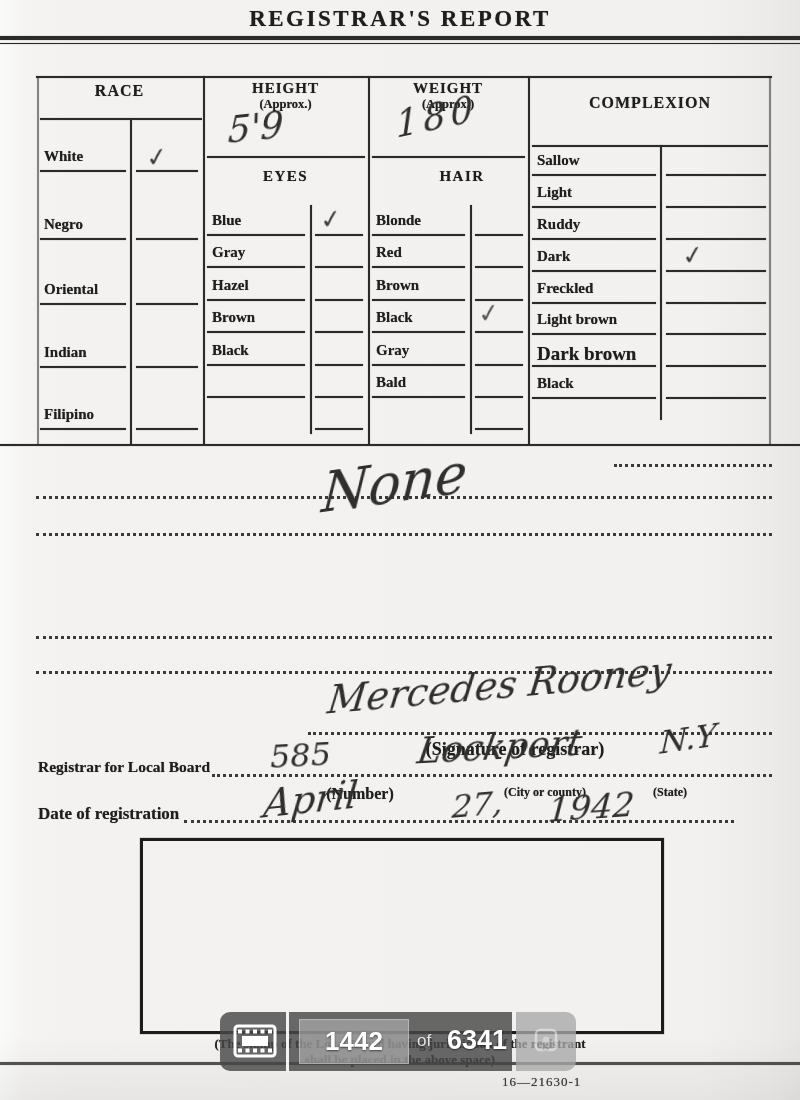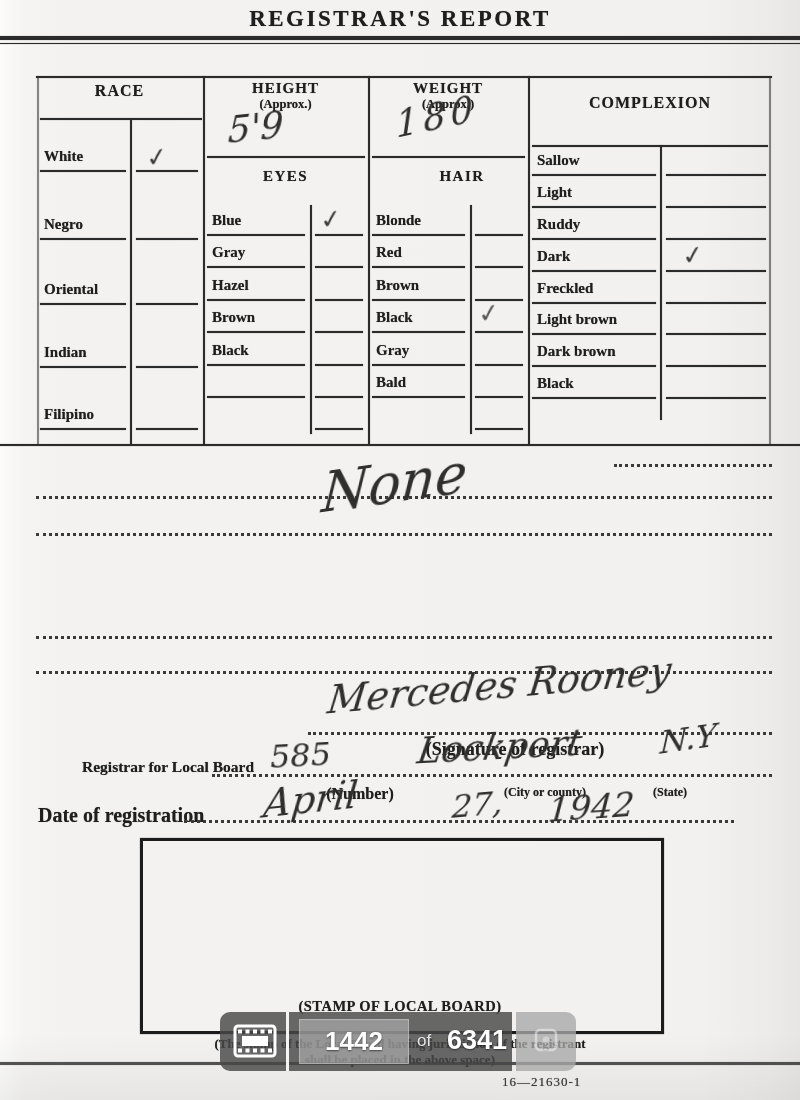--- a/index.html
+++ b/index.html
@@ -128,21 +128,21 @@
   <div class="chk" style="left:478px;top:298px;color:#555;filter:blur(.5px);">✓</div>
 
   <div class="hl" style="left:532px;top:145px;width:236px;"></div>
   <div class="vl" style="left:660px;top:145px;height:275px;"></div>
   <div class="t" style="left:537px;top:152px;font-size:15px;">Sallow</div>
   <div class="t" style="left:537px;top:184px;font-size:15px;">Light</div>
   <div class="t" style="left:537px;top:216px;font-size:15px;">Ruddy</div>
   <div class="t" style="left:537px;top:248px;font-size:15px;">Dark</div>
   <div class="t" style="left:537px;top:280px;font-size:15px;">Freckled</div>
   <div class="t" style="left:537px;top:311px;font-size:15px;">Light brown</div>
-  <div class="t" style="left:537px;top:343px;font-size:15px;">Dark brown</div>
+  <div class="t" style="left:537px;top:343px;font-size:19px;">Dark brown</div>
   <div class="t" style="left:537px;top:375px;font-size:15px;">Black</div>
   <div class="hl" style="left:532px;top:174px;width:124px;"></div>
   <div class="hl" style="left:532px;top:206px;width:124px;"></div>
   <div class="hl" style="left:532px;top:238px;width:124px;"></div>
   <div class="hl" style="left:532px;top:270px;width:124px;"></div>
   <div class="hl" style="left:532px;top:302px;width:124px;"></div>
   <div class="hl" style="left:532px;top:333px;width:124px;"></div>
   <div class="hl" style="left:532px;top:365px;width:124px;"></div>
   <div class="hl" style="left:532px;top:397px;width:124px;"></div>
   <div class="hl" style="left:666px;top:174px;width:100px;"></div>
@@ -160,37 +160,36 @@
   <div class="dl" style="left:36px;top:533px;width:736px;"></div>
   <div class="hw" style="left:322px;top:462px;font-size:54px;transform:rotate(-8deg) skewX(-12deg);">None</div>
 
   <div class="dl" style="left:36px;top:636px;width:736px;"></div>
   <div class="dl" style="left:36px;top:671px;width:736px;"></div>
 
   <div class="hw" style="left:328px;top:678px;font-size:38px;transform:rotate(-5deg) skewX(-12deg);">Mercedes Rooney</div>
   <div class="dl" style="left:308px;top:732px;width:464px;"></div>
   <div class="t ctr" style="left:420px;top:739px;width:190px;font-size:18px;">(Signature of registrar)</div>
 
-  <div class="t" style="left:38px;top:758px;font-size:15.5px;margin-left:44px;">Registrar for Local Board</div>
+  <div class="t" style="left:38px;top:758px;font-size:15.5px;">Registrar for Local Board</div>
   <div class="dl" style="left:212px;top:774px;width:560px;"></div>
   <div class="hw" style="left:270px;top:738px;font-size:32px;transform:rotate(-3deg);">585</div>
   <div class="hw" style="left:418px;top:730px;font-size:36px;transform:rotate(-3deg) skewX(-12deg);">Lockport</div>
   <div class="hw" style="left:660px;top:724px;font-size:32px;transform:rotate(-8deg) skewX(-10deg);">N.Y</div>
   <div class="t ctr" style="left:320px;top:785px;width:80px;font-size:16px;">(Number)</div>
   <div class="t ctr" style="left:485px;top:785px;width:120px;font-size:12px;">(City or county)</div>
   <div class="t ctr" style="left:630px;top:785px;width:80px;font-size:12px;">(State)</div>
 
-  <div class="t" style="left:38px;top:804px;font-size:20px;">Date of registration</div>
+  <div class="t" style="left:38px;top:804px;font-size:17px;">Date of registration</div>
   <div class="dl" style="left:184px;top:820px;width:550px;"></div>
   <div class="hw" style="left:264px;top:782px;font-size:38px;transform:rotate(-6deg) skewX(-12deg);">April</div>
   <div class="hw" style="left:452px;top:788px;font-size:32px;transform:rotate(-5deg) skewX(-8deg);">27,</div>
   <div class="hw" style="left:548px;top:790px;font-size:34px;transform:rotate(-4deg) skewX(-8deg);">1942</div>
 
   <div style="position:absolute;left:140px;top:838px;width:518px;height:190px;border:3px solid #1c1c1c;box-shadow:0 0 1px rgba(30,30,30,.7);"></div>
-  <div class="t ctr" style="left:250px;top:998px;width:300px;font-size:14.5px;letter-spacing:.5px;">(STAMP OF LOCAL BOARD)</div>
   <div class="t ctr" style="left:0;top:1036px;width:800px;font-size:13px;">(The stamp of the Local Board having jurisdiction of the registrant</div>
   <div class="t ctr" style="left:0;top:1052px;width:800px;font-size:13px;">shall be placed in the above space)</div>
   <div class="hl" style="left:0;top:1062px;width:800px;height:3px;opacity:.8;"></div>
   <div class="t" style="left:502px;top:1074px;font-size:13px;letter-spacing:1px;font-weight:normal;color:#3c3c3c;">16—21630-1</div>
 
   <div class="viewer">
     <div class="seg-left">
       <button class="filmbtn">
         <span>
           <svg width="44" height="34" viewBox="0 0 44 34">

